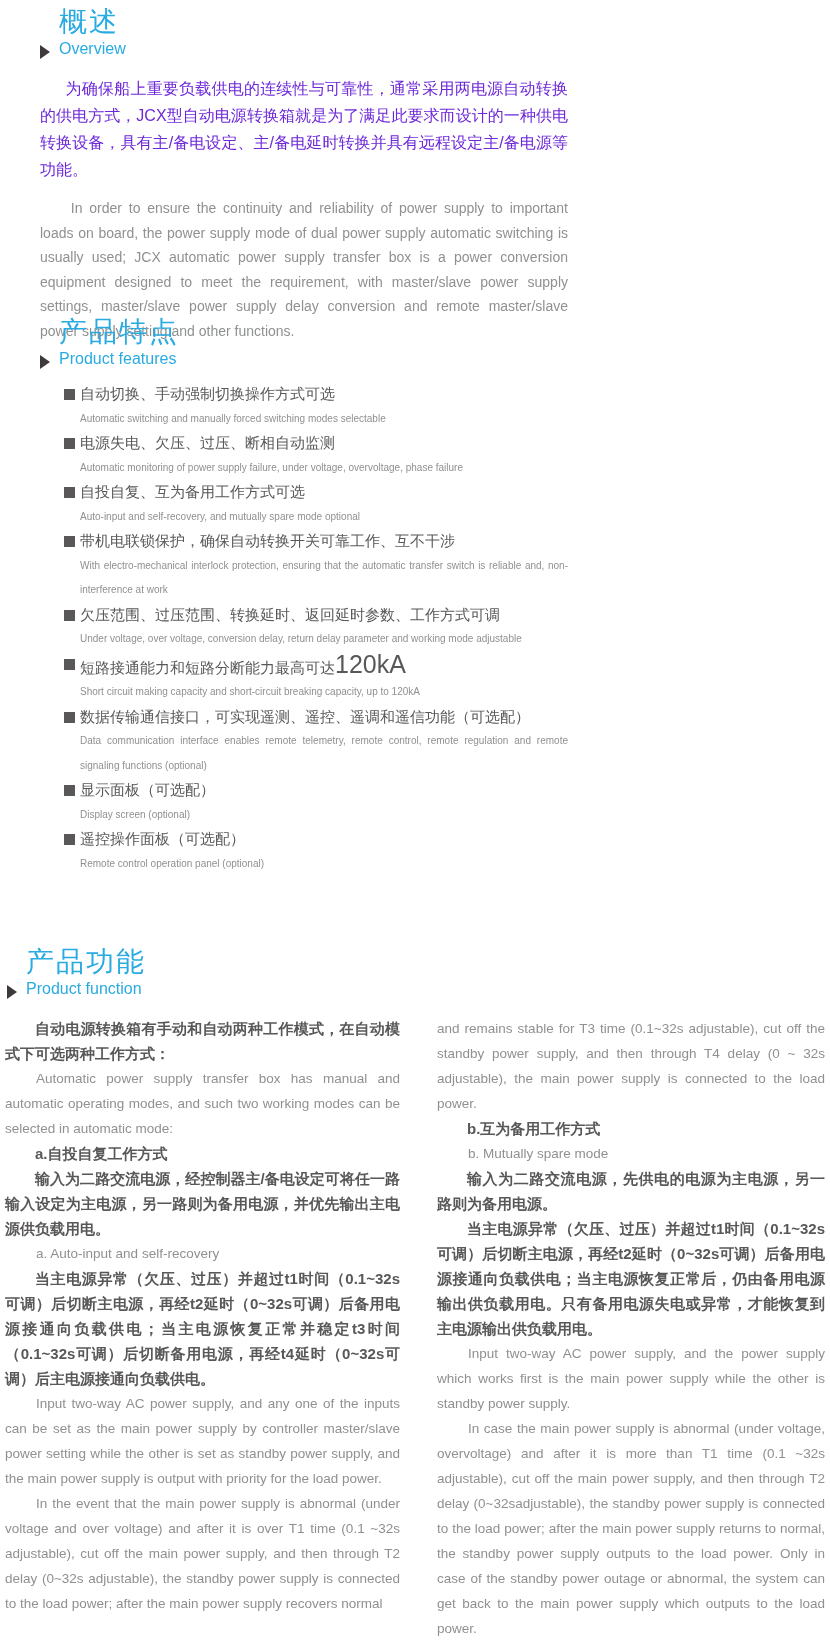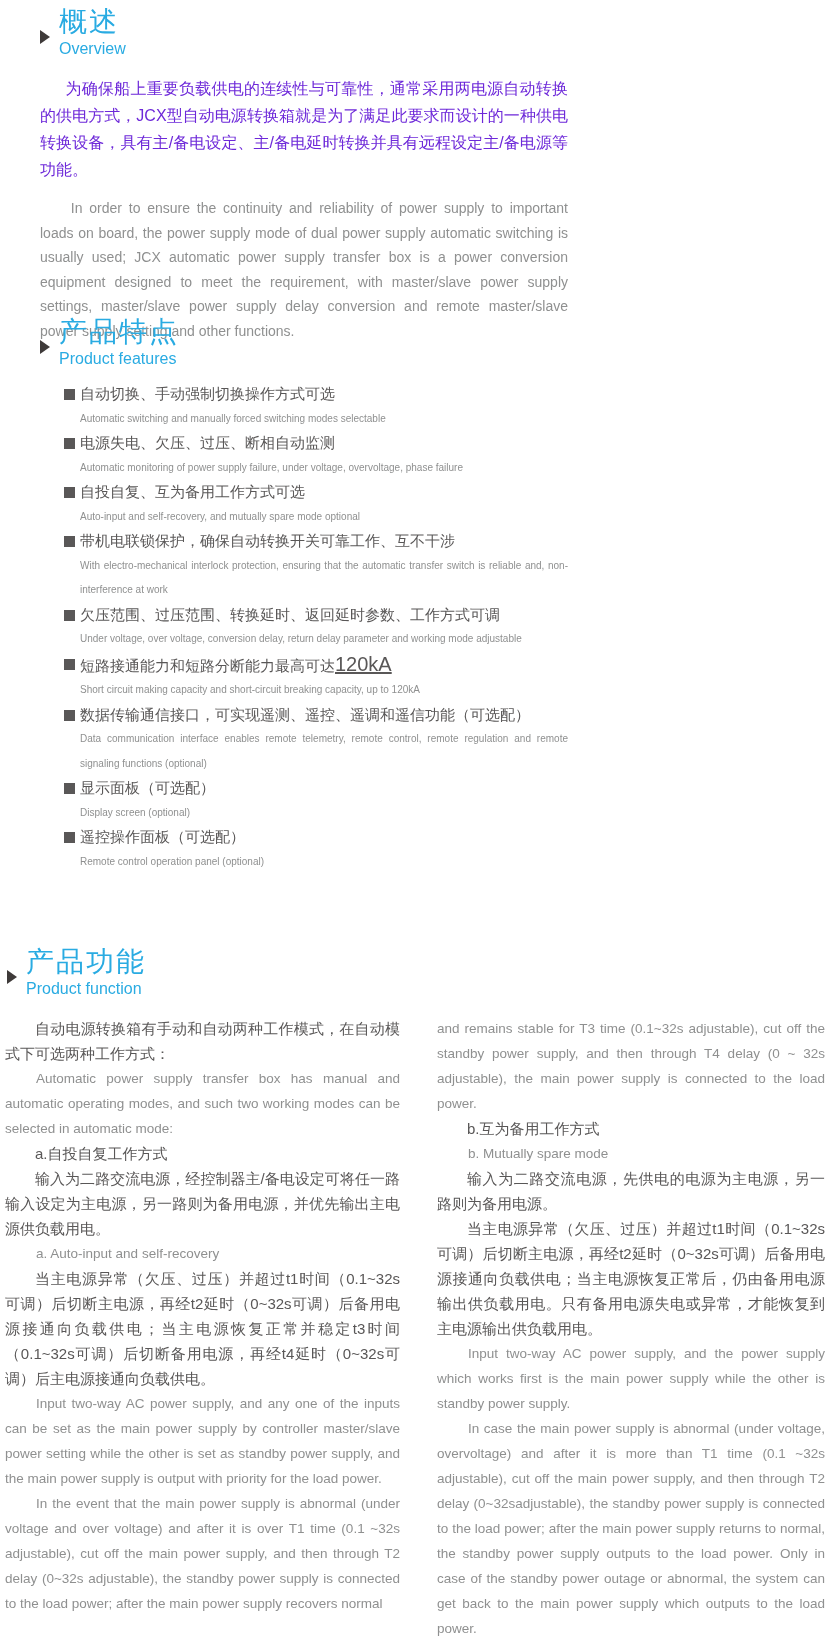--- a/index.html
+++ b/index.html
@@ -1,52 +1,52 @@
 <!DOCTYPE html>
 <html><head>
 <meta charset="utf-8">
 <style>
   html,body{margin:0;padding:0;background:#ffffff;}
   body{font-family:"Liberation Sans","DejaVu Sans",sans-serif;}
   .page{position:relative;width:830px;height:1646px;background:#fff;overflow:hidden;}
 
   
-  .section-header{display:flex;align-items:center;}
+  .section-header{display:flex;align-items:flex-end;}
   .tri{width:0;height:0;border-left:10px solid #3e3a39;border-top:7px solid transparent;
        border-bottom:7px solid transparent;margin:9px 9px 0 0;flex:0 0 auto;}
   .hgroup .h-cn{font-size:28px;line-height:32px;color:#29abe2;letter-spacing:2px;}
   .hgroup .h-en{font-size:16px;line-height:20px;color:#29abe2;margin-top:1px;}
 
   
   .sec-overview{position:absolute;left:40px;top:6px;width:528px;}
   .ov-cn{margin:16px 0 0;font-size:16px;line-height:27px;color:#6d28d9;
          text-align:justify;text-indent:1.6em;}
   .ov-en{margin:13px 0 0;font-size:14px;line-height:24.6px;color:#8f9090;
          text-align:justify;text-indent:2.2em;}
 
   
   .sec-features{position:absolute;left:40px;top:316px;width:528px;}
   .features-list{margin-top:13px;}
   .feat-item{position:relative;}
   .feat-cn{position:relative;padding-left:40px;font-size:15px;line-height:24.5px;
            color:#595757;}
   .feat-cn .bullet{position:absolute;left:24px;top:7px;width:11px;height:11px;
            background:#595757;display:inline-block;}
-  .feat-large{font-size:20px;text-decoration:underline;}
+  .feat-large{font-size:25px;}
   .feat-en{padding-left:40px;font-size:10px;line-height:24.5px;color:#8f9090;
            text-align:justify;}
 
   
   .sec-function{position:absolute;left:5px;top:946px;width:820px;}
   .sec-function .section-header{padding-left:2px;}
   .fn-cols{display:flex;gap:37px;margin-top:17px;}
   .fn-col-left{width:395px;flex:0 0 auto;}
   .fn-col-right{width:388px;flex:0 0 auto;}
   .fn-para{margin:0;text-align:justify;}
-  .fn-para.cn{font-size:15px;line-height:25px;color:#595757;text-indent:2em;}
+  .fn-para.cn{font-size:15px;line-height:25px;color:#595757;text-indent:2em;font-weight:bold;}
   .fn-para.en{font-size:13.5px;line-height:25px;color:#8f9090;text-indent:2.3em;}
   .fn-para.no-indent{text-indent:0;}
 </style>
 </head>
 <body>
 
 <div class="page">
 
   <div class="sec-overview">
     <div class="section-header">

